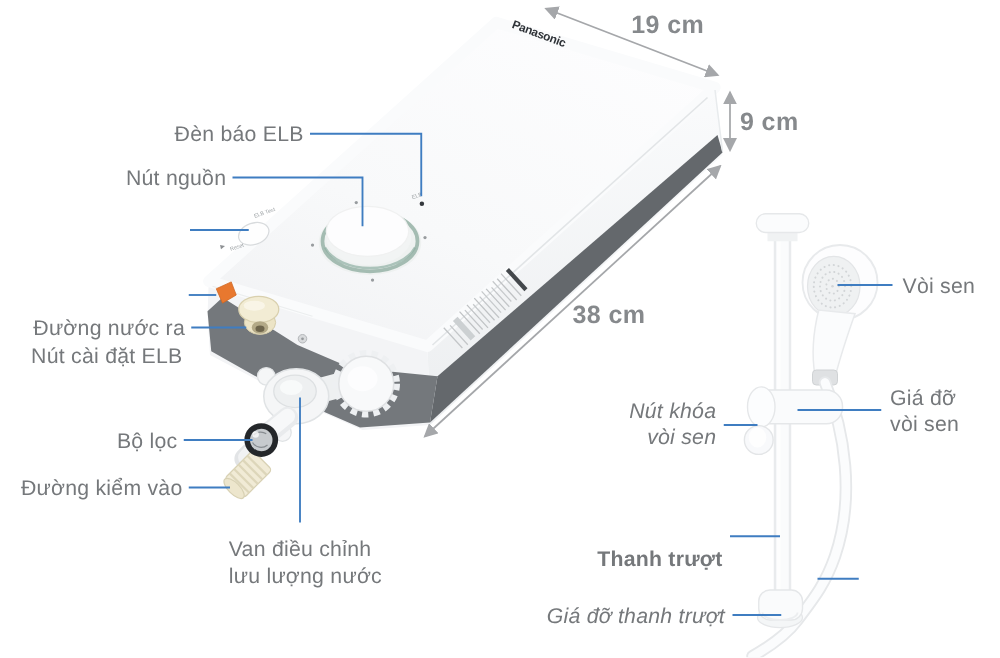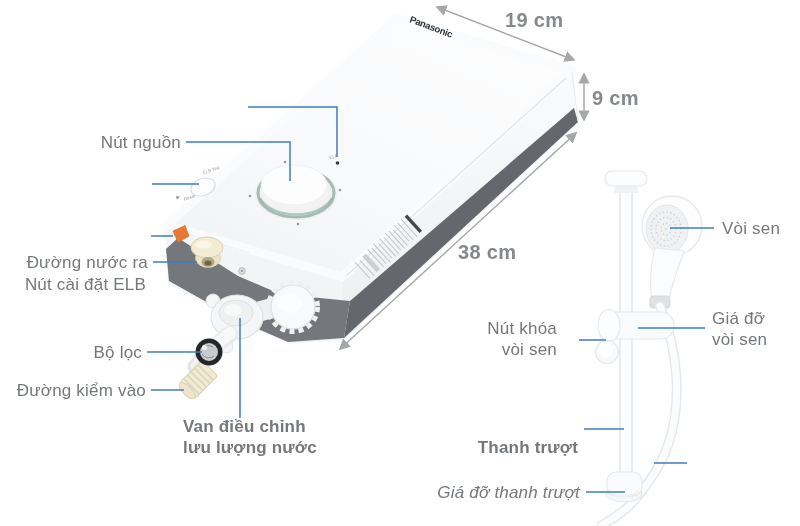--- a/index.html
+++ b/index.html
@@ -207,30 +207,31 @@
       <line x1="240" y1="418" x2="240" y2="318"></line>
       <line x1="670" y1="228" x2="714" y2="228"></line>
       <line x1="579" y1="340" x2="606" y2="340"></line>
       <line x1="638" y1="328" x2="705" y2="328"></line>
       <line x1="584" y1="429" x2="624" y2="429"></line>
       <line x1="654" y1="463" x2="687" y2="463"></line>
       <line x1="586" y1="492" x2="625" y2="492"></line>
     </g>
   </svg>
 
+  <div class="lbl r" style="right:557px;top:97px;">Đèn báo ELB</div>
   <div class="lbl r" style="right:619px;top:132px;">Nút nguồn</div>
   <div class="lbl r" style="right:654px;top:226px;margin-top:48px;">Nút cài đặt ELB</div>
   <div class="lbl r" style="right:652px;top:252px;">Đường nước ra</div>
   <div class="lbl r" style="right:658px;top:342px;">Bộ lọc</div>
   <div class="lbl r" style="right:654px;top:380px;">Đường kiểm vào</div>
-  <div class="lbl c" style="left:183px;top:416px;font-weight:bold;">Van điều chỉnh
+  <div class="lbl c" style="left:183px;top:429px;">Van điều chỉnh
 lưu lượng nước</div>
 
   <div class="lbl" style="left:722px;top:218px;">Vòi sen</div>
-  <div class="lbl r" style="right:243px;top:318px;">Nút khóa
+  <div class="lbl r" style="right:227px;top:318px;font-style:italic;">Nút khóa
 vòi sen</div>
   <div class="lbl" style="left:712px;top:308px;">Giá đỡ
 vòi sen</div>
   <div class="lbl r" style="right:222px;top:437px;font-weight:bold;">Thanh trượt</div>
   <div class="lbl r" style="right:220px;top:482px;font-style:italic;">Giá đỡ thanh trượt</div>
 
   <div class="dim" style="left:505px;top:9px;">19 cm</div>
   <div class="dim" style="left:592px;top:87px;">9 cm</div>
   <div class="dim" style="left:458px;top:241px;">38 cm</div>
 </div>

